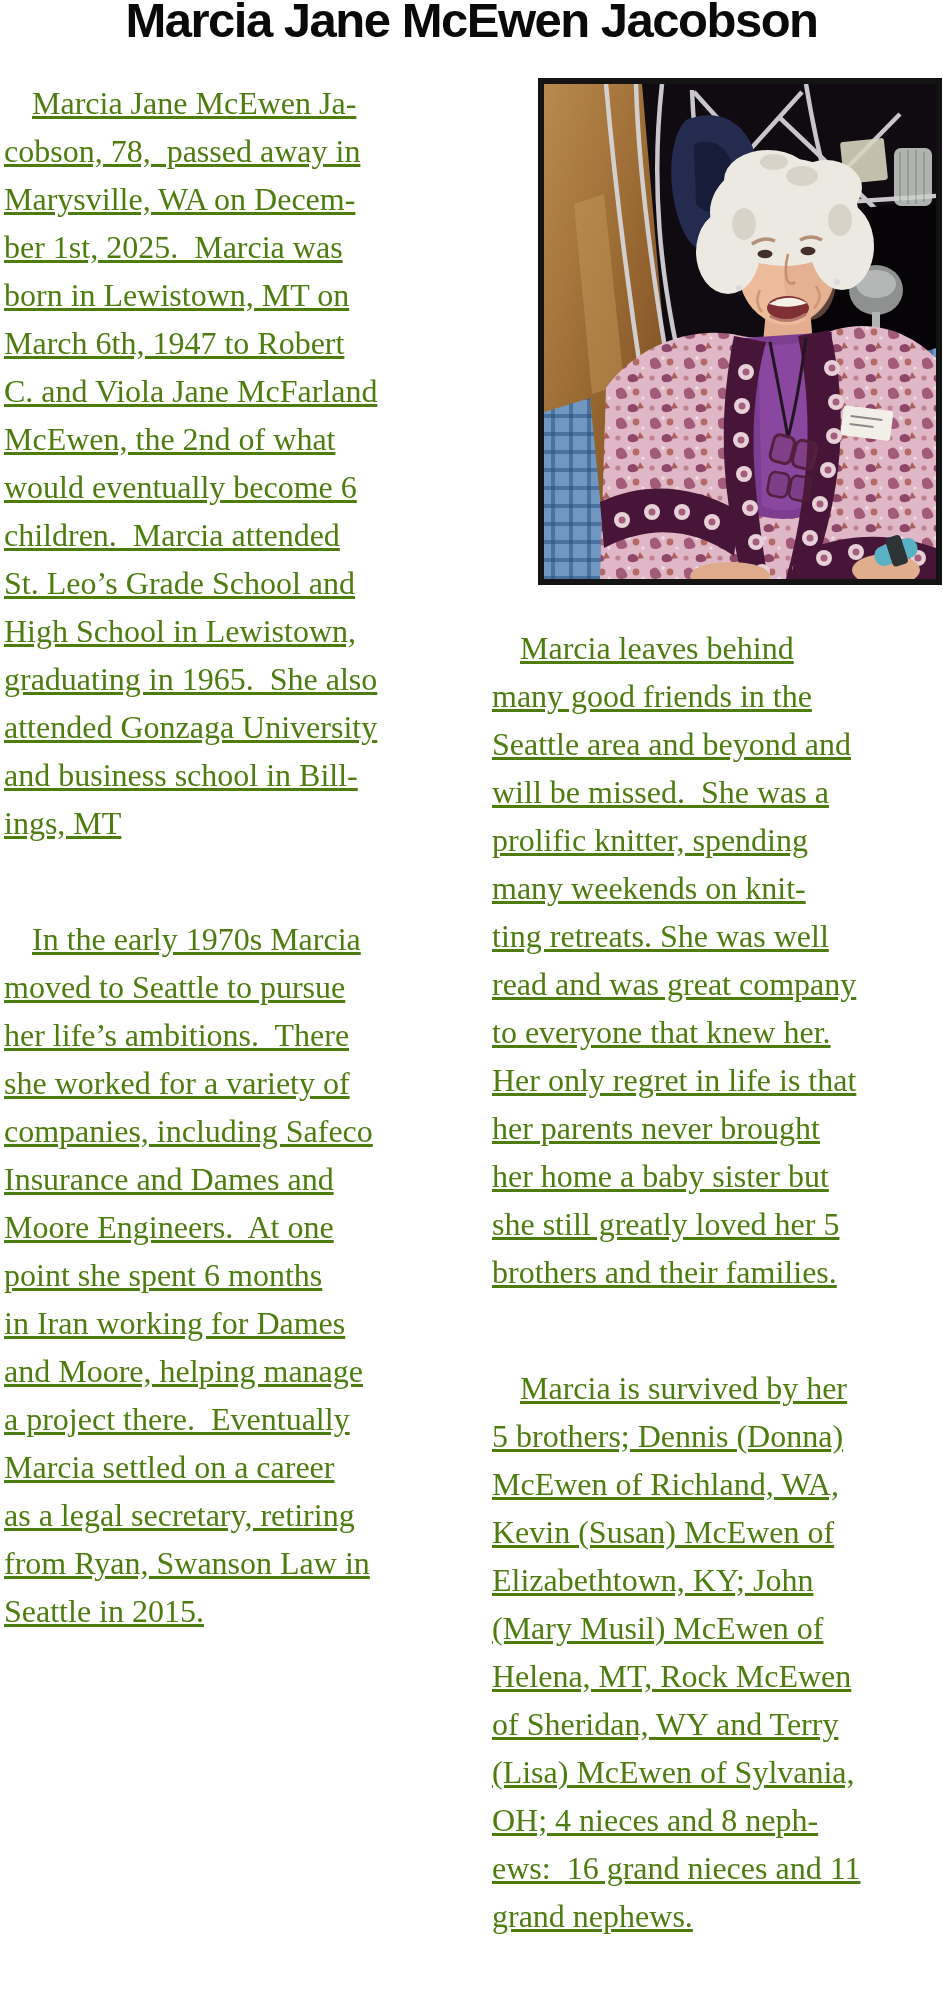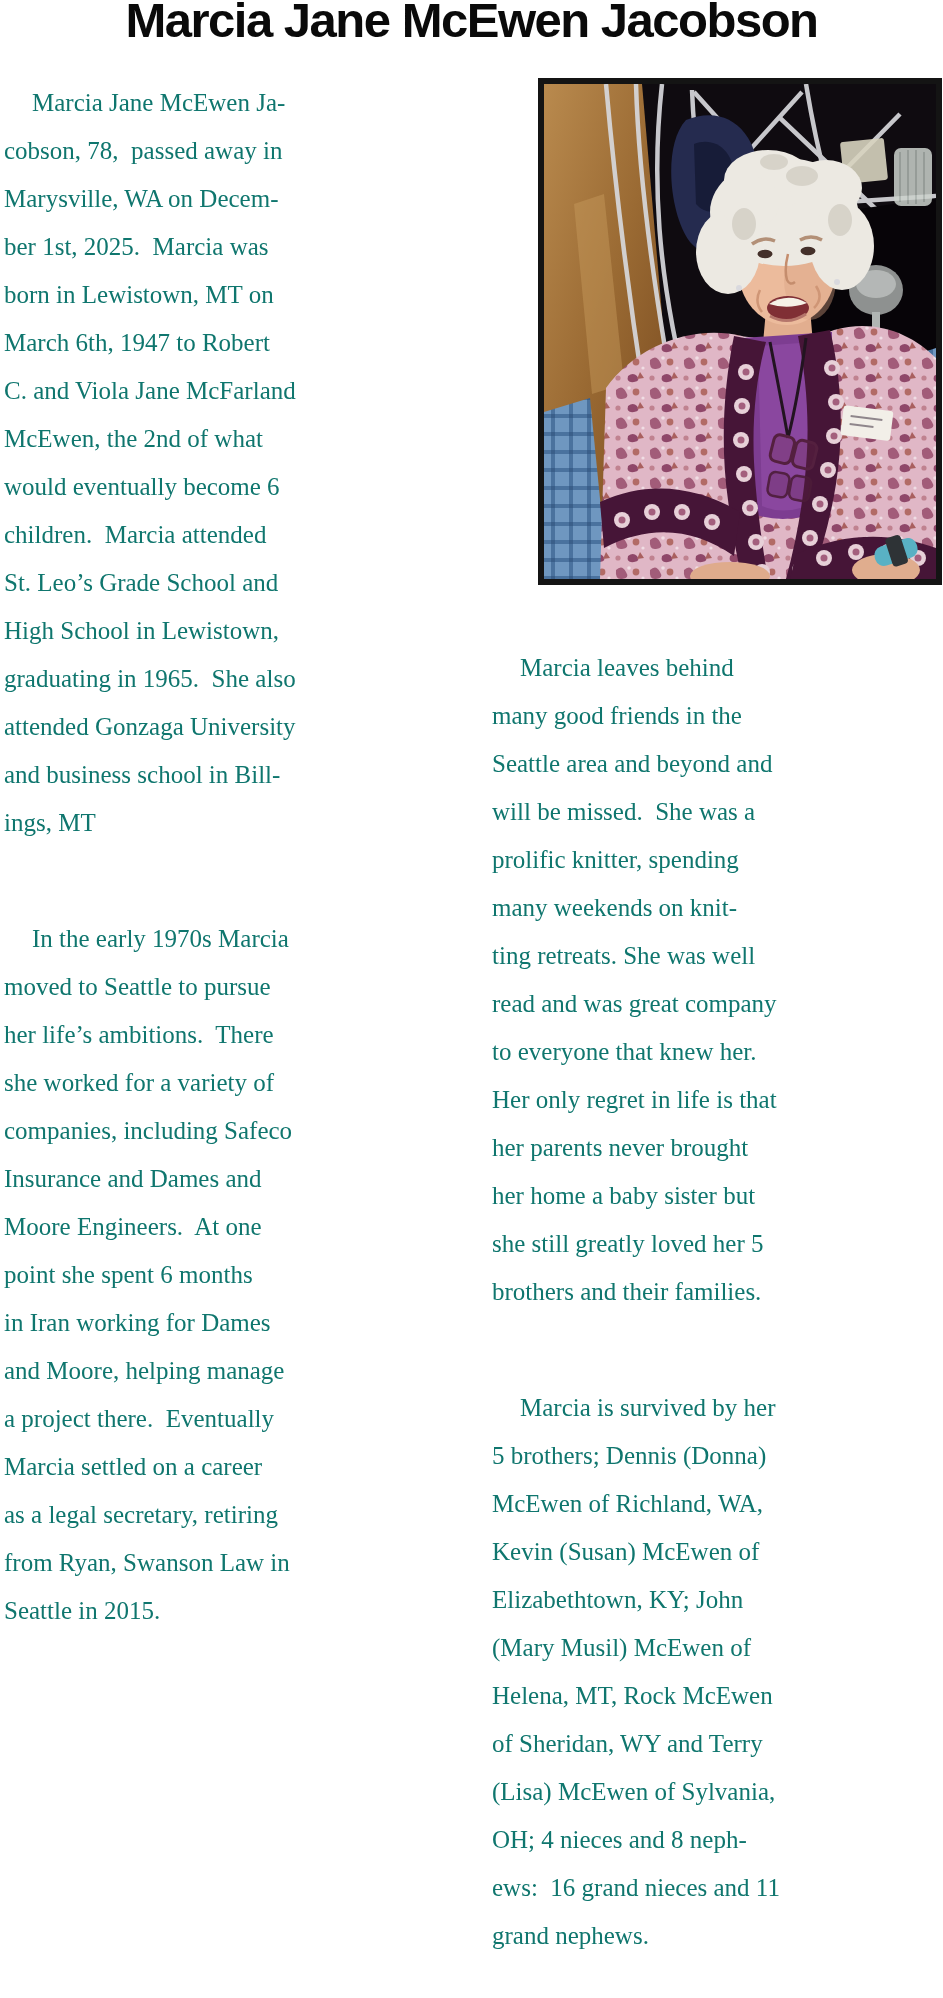--- a/index.html
+++ b/index.html
@@ -33,26 +33,27 @@
     top: 78px;
     width: 404px;
     height: 507px;
     border: 6px solid #141414;
     box-sizing: border-box;
     background: #0f0b10;
   }
   .photo-frame svg { display: block; width: 100%; height: 100%; }
   .col {
     position: absolute;
-    font-size: 25px;
+    font-size: 32px;
     line-height: 48px;
-    color: #0f766e;
+    color: #4d7c0f;
+    text-decoration: underline;
   }
   .col-left  { left: 4px;   top: 79px;  width: 470px; }
-  .col-right { left: 492px; top: 644px; width: 450px; }
+  .col-right { left: 492px; top: 624px; width: 450px; }
   .para {
     margin: 0;
     white-space: pre;
     text-indent: 28px;
   }
   .para + .para { margin-top: 68px; }
 </style>
 </head>
 <body>
 

